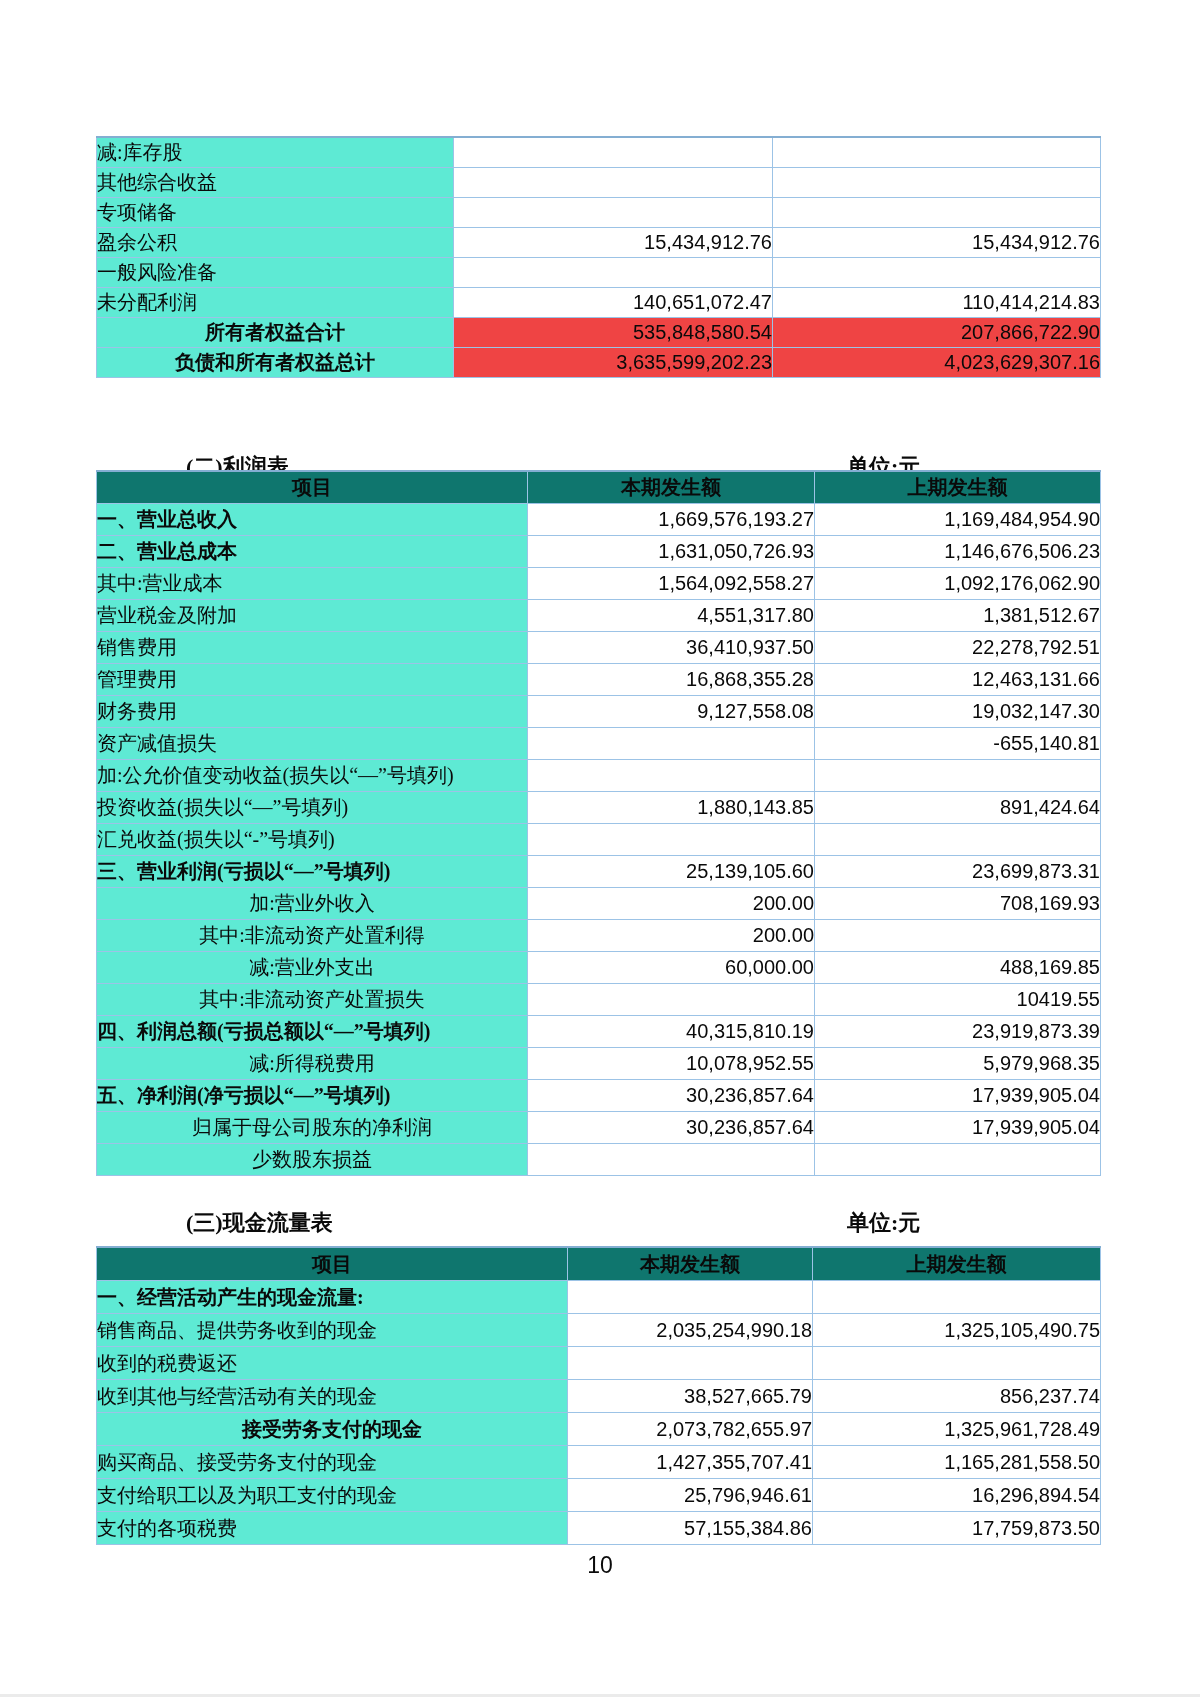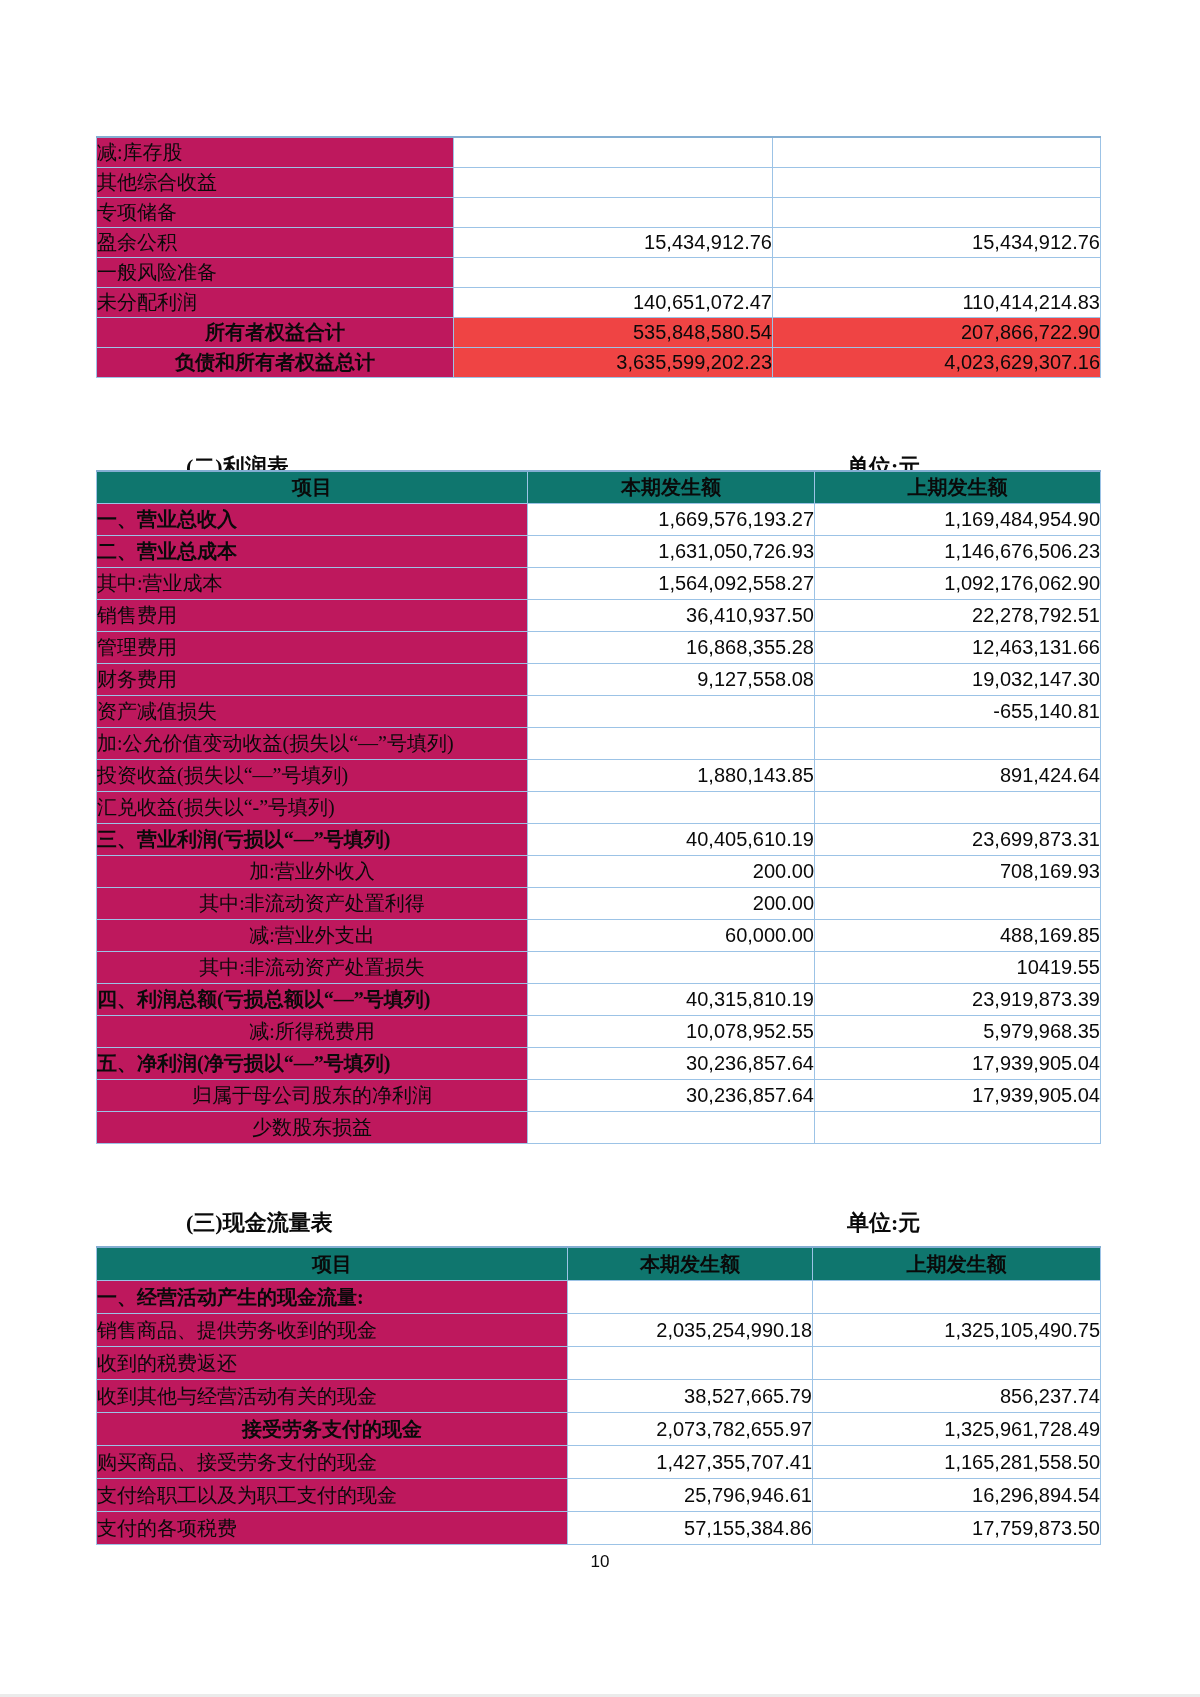--- a/index.html
+++ b/index.html
@@ -10,21 +10,21 @@
   }
   table.fin {
     position:absolute; left:96px; border-collapse:collapse; table-layout:fixed;
     border:1px solid #9cc3e6; border-top:2px solid #84aed2;
   }
   table.fin td, table.fin th {
     border:1px solid #9cc3e6; padding:0; overflow:hidden; white-space:nowrap;
     vertical-align:middle; font-size:20px;
   }
   table.fin th { background:#0f766e; font-weight:bold; text-align:center; }
-  td.lab { background:#be185d; text-align:left; }
+  td.lab { background:#5eead4; text-align:left; }
   td.val { background:#ffffff; text-align:right; padding-right:12px;
            font-family:"Liberation Sans","DejaVu Sans",sans-serif; }
   tr.shade td.val { background:#ef4444; }
   td.p12 { padding-left:10px; }
   td.p46 { padding-left:46px; }
   td.p102 { padding-left:100px; }
   td.ctr { text-align:center; padding-left:0; }
   td.b, tr.b td.lab { font-weight:bold; }
   #t1 { top:136px; width:1004px; }
   #t1 td { height:29px; }
@@ -38,21 +38,21 @@
   .sec-heading {
     position:absolute; left:96px; width:1004px; height:30px; line-height:30px;
     font-size:22px; font-weight:bold;
   }
   .sec-heading .title { padding-left:90px; }
   .sec-heading .unit { position:absolute; left:751px; top:0; font-size:22px; font-weight:bold; }
   #heading-income { top:452px; }
   #heading-cashflow { top:1208px; }
   .page-num {
     position:absolute; top:1552px; left:0; width:1200px; text-align:center;
-    font-size:17px; font-family:"Liberation Sans","DejaVu Sans",sans-serif;
+    font-size:23px; font-family:"Liberation Sans","DejaVu Sans",sans-serif;
   }
   .bottom-edge { position:absolute; left:0; bottom:0; width:1200px; height:3px; background:#ebebeb; }
 </style>
 </head>
 <body>
 
 <div class="page">
 
   <table class="fin" id="t1">
     <colgroup>
@@ -130,20 +130,25 @@
         <td class="lab p12 b">二、营业总成本</td>
         <td class="val">1,631,050,726.93</td>
         <td class="val">1,146,676,506.23</td>
       </tr>
       <tr>
         <td class="lab p46">其中:营业成本</td>
         <td class="val">1,564,092,558.27</td>
         <td class="val">1,092,176,062.90</td>
       </tr>
       <tr>
+        <td class="lab p102">营业税金及附加</td>
+        <td class="val">4,551,317.80</td>
+        <td class="val">1,381,512.67</td>
+      </tr>
+      <tr>
         <td class="lab p102">销售费用</td>
         <td class="val">36,410,937.50</td>
         <td class="val">22,278,792.51</td>
       </tr>
       <tr>
         <td class="lab p102">管理费用</td>
         <td class="val">16,868,355.28</td>
         <td class="val">12,463,131.66</td>
       </tr>
       <tr>
@@ -166,21 +171,21 @@
         <td class="val">1,880,143.85</td>
         <td class="val">891,424.64</td>
       </tr>
       <tr>
         <td class="lab p46">汇兑收益(损失以“-”号填列)</td>
         <td class="val"></td>
         <td class="val"></td>
       </tr>
       <tr>
         <td class="lab p12 b">三、营业利润(亏损以“—”号填列)</td>
-        <td class="val">40,405,610.19</td>
+        <td class="val">25,139,105.60</td>
         <td class="val">23,699,873.31</td>
       </tr>
       <tr>
         <td class="lab ctr">加:营业外收入</td>
         <td class="val">200.00</td>
         <td class="val">708,169.93</td>
       </tr>
       <tr>
         <td class="lab ctr">其中:非流动资产处置利得</td>
         <td class="val">200.00</td>

